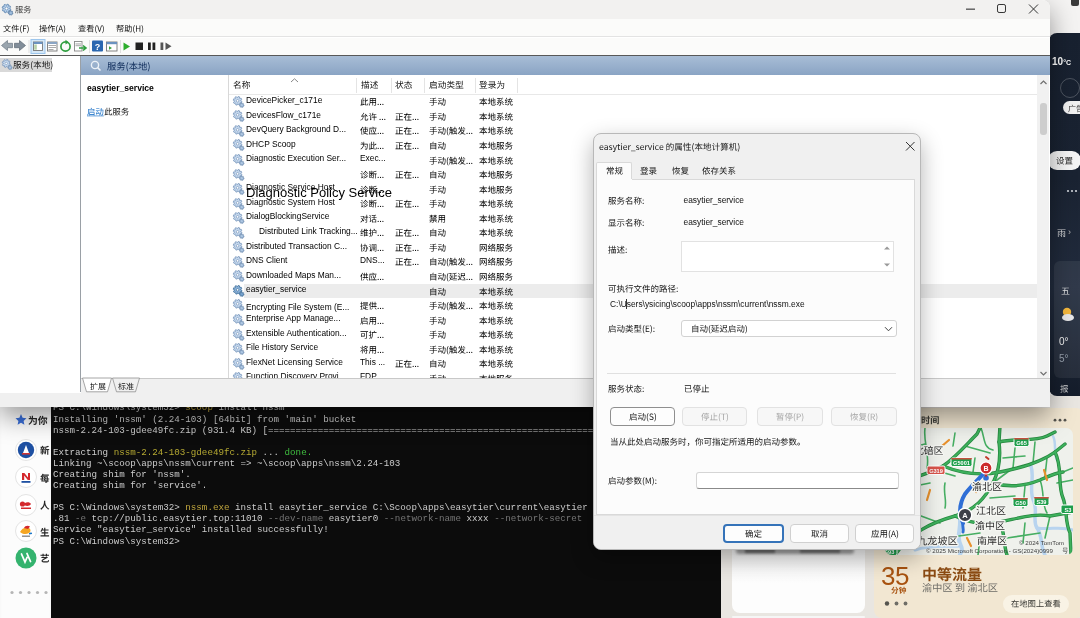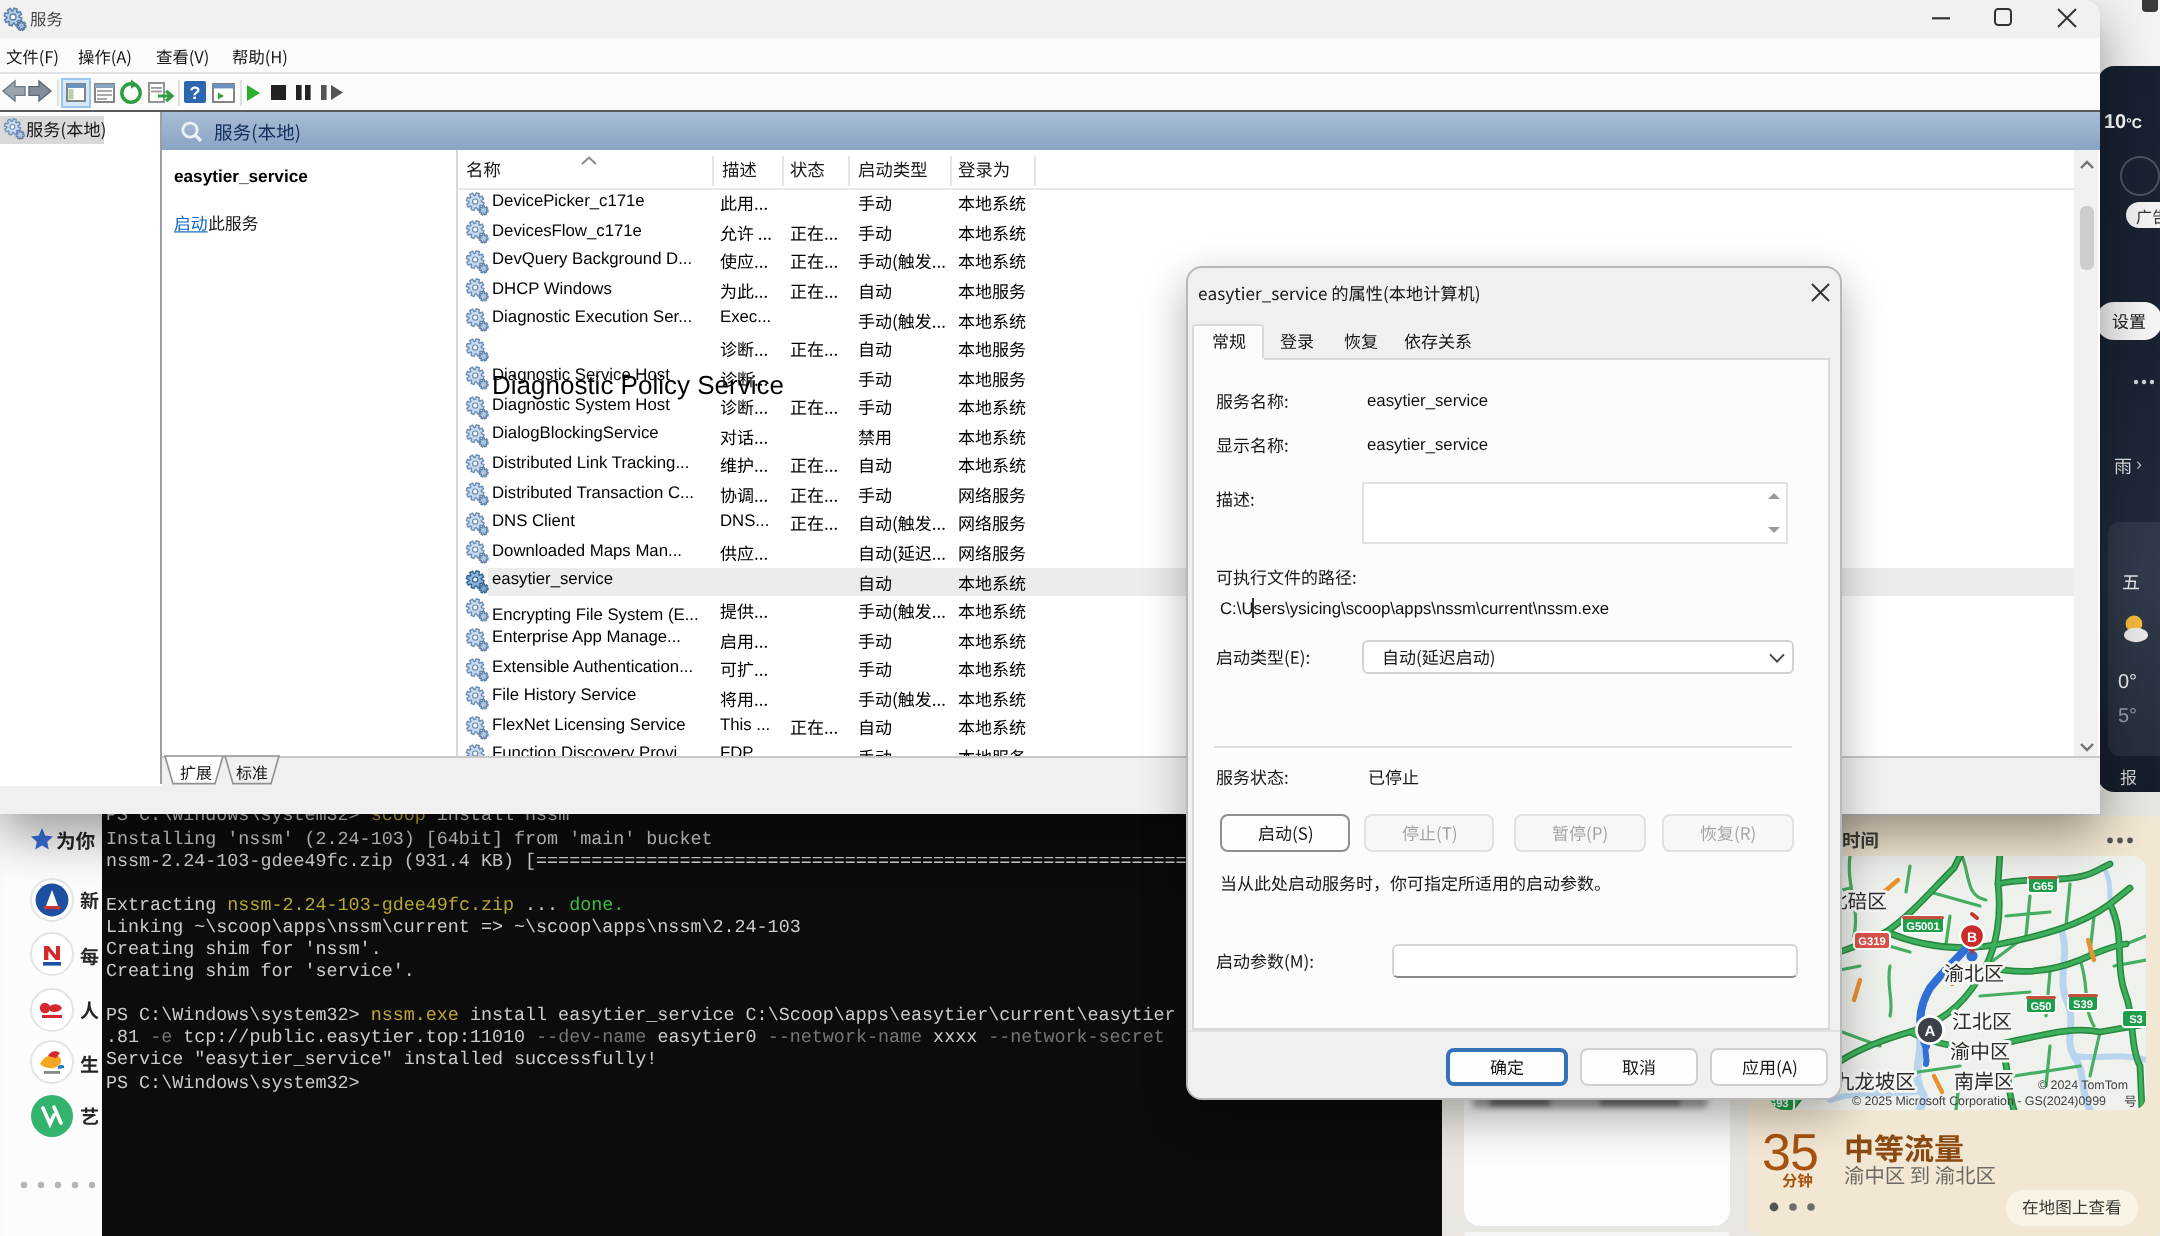--- a/index.html
+++ b/index.html
@@ -861,21 +861,21 @@
       <g transform="scale(0.0850)" fill="#000">
         <use href="#c672c" x="0" y="93"></use>
         <use href="#c5730" x="100" y="93"></use>
         <use href="#c7cfb" x="200" y="93"></use>
         <use href="#c7edf" x="300" y="93"></use>
       </g>
     </svg>
     <svg class="t" style="left:4px;top:45.4px" width="12" height="12">
       <use href="#gr"></use>
     </svg>
-    <div class="tx" style="left:17px;top:45.7px;font-size:8.4px;color:#000">DHCP Windows</div>
+    <div class="tx" style="left:17px;top:45.7px;font-size:8.4px;color:#000">DHCP Scoop</div>
     <svg class="t" style="left:131.0px;top:47.0px" width="25.6" height="11.5">
       <g transform="scale(0.0850)" fill="#000">
         <use href="#c4e3a" x="0" y="93"></use>
         <use href="#c6b64" x="100" y="93"></use>
         <use href="#c2e" x="200" y="93"></use>
         <use href="#c2e" x="227.8" y="93"></use>
         <use href="#c2e" x="255.6" y="93"></use>
       </g>
     </svg>
     <svg class="t" style="left:166.0px;top:47.0px" width="25.6" height="11.5">
@@ -1048,21 +1048,21 @@
       <g transform="scale(0.0850)" fill="#000">
         <use href="#c672c" x="0" y="93"></use>
         <use href="#c5730" x="100" y="93"></use>
         <use href="#c7cfb" x="200" y="93"></use>
         <use href="#c7edf" x="300" y="93"></use>
       </g>
     </svg>
     <svg class="t" style="left:4px;top:132.7px" width="12" height="12">
       <use href="#gr"></use>
     </svg>
-    <div class="tx" style="left:17px;top:133.0px;font-size:8.4px;color:#000">Distributed Link Tracking...</div>
+    <div class="tx" style="left:30px;top:133.0px;font-size:8.4px;color:#000">Distributed Link Tracking...</div>
     <svg class="t" style="left:131.0px;top:134.3px" width="25.6" height="11.5">
       <g transform="scale(0.0850)" fill="#000">
         <use href="#c7ef4" x="0" y="93"></use>
         <use href="#c62a4" x="100" y="93"></use>
         <use href="#c2e" x="200" y="93"></use>
         <use href="#c2e" x="227.8" y="93"></use>
         <use href="#c2e" x="255.6" y="93"></use>
       </g>
     </svg>
     <svg class="t" style="left:166.0px;top:134.3px" width="25.6" height="11.5">

